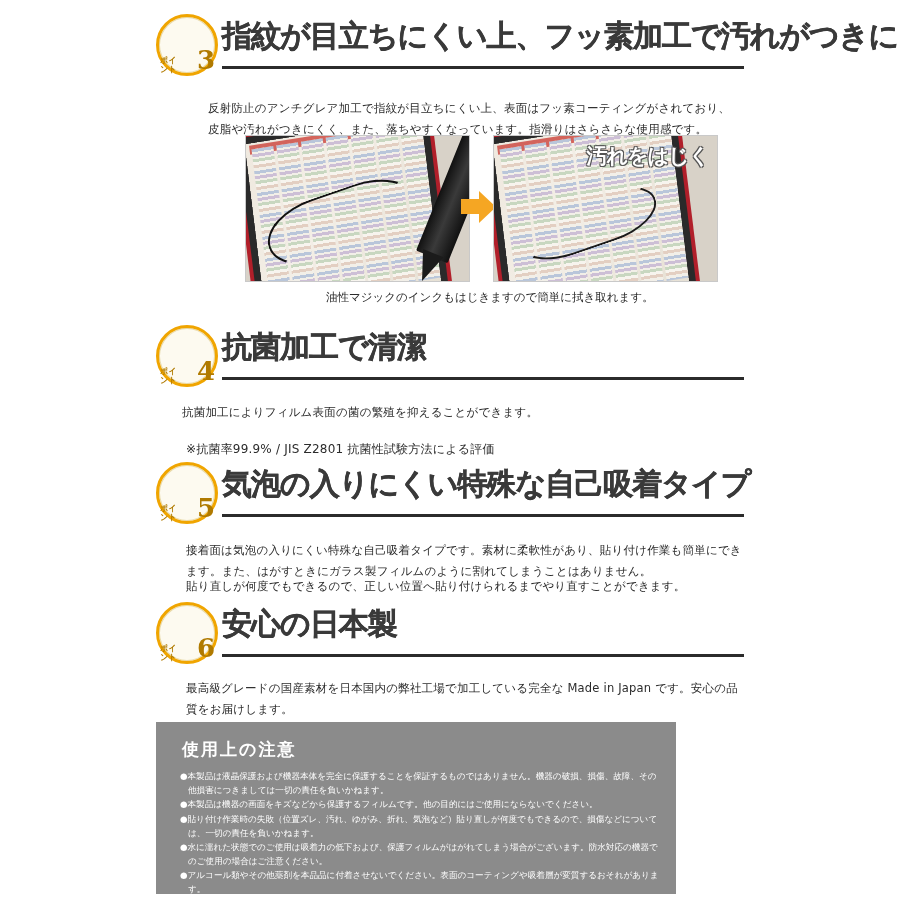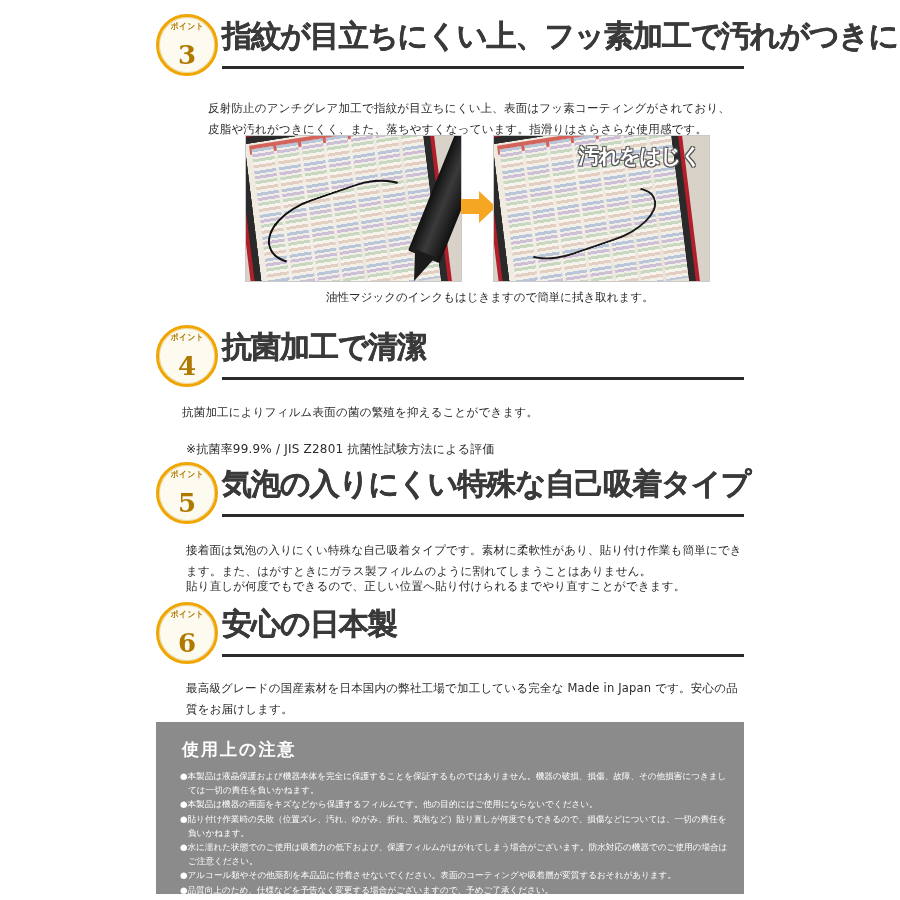--- a/index.html
+++ b/index.html
@@ -14,21 +14,21 @@
   .page{position:relative;width:900px;height:900px;}
 
   
   .point-block{position:absolute;}
   .badge{
     position:absolute;left:0;top:0;
     width:56px;height:56px;border-radius:50%;
     background:#fdfaf0;
     border:3px solid #f0a500;
     box-shadow:0 0 0 1px #e7d9a8 inset;
-    display:flex;flex-direction:column;align-items:center;justify-content:center;
+    display:flex;align-items:flex-end;justify-content:center;
     line-height:1;
     gap:11px;
   }
   .badge .b-word{
     font-size:8.5px;letter-spacing:.5px;color:#b07a00;font-weight:bold;
     transform:scaleX(.9);
   }
   .badge .b-num{
     font-size:26px;font-weight:bold;color:#b07a00;margin-top:1px;
     font-family:"DejaVu Serif","Liberation Serif",serif;
@@ -51,21 +51,21 @@
     font-size:11.5px;
     line-height:1.85;
     color:#2b2b2b;
     letter-spacing:.2px;
   }
 
   
   .photos{position:absolute;left:245px;top:135px;}
   .photo{
     width:215px;height:145px;position:relative;overflow:hidden;
-    border:1px solid #c9c9c9;background:#d8d2c8;
+    border:1px solid #c9c9c9;background:#d8d2c8;padding-left:8px;
   }
   .photo.left{position:absolute;left:0;top:0;}
   .photo.right{position:absolute;left:248px;top:0;}
   .screen{
     position:absolute;left:8px;top:-6px;width:178px;height:168px;
     background:linear-gradient(115deg,#efe9df 0%,#f3eee6 40%,#e6e0d4 100%);
     transform:rotate(-9deg) skewX(-2deg);
     box-shadow:0 0 0 7px #2a2a2a, 0 0 0 11px #b11f2a;
   }
   .screen .col{
@@ -120,21 +120,21 @@
     position:absolute;left:18px;top:2px;width:0;height:0;
     border-top:16px solid transparent;border-bottom:16px solid transparent;
     border-left:17px solid #f5a623;
   }
   .photo-note{
     position:absolute;left:326px;top:290px;font-size:11.5px;color:#2b2b2b;text-align:center;
   }
 
   
   .notice{
-    position:absolute;left:156px;top:722px;width:588px;height:172px;
+    position:absolute;left:156px;top:722px;width:520px;height:172px;
     background:#8b8b8b;color:#ffffff;
   }
   .notice h3{
     margin:0;position:absolute;left:26px;top:16px;
     font-size:17px;font-weight:bold;letter-spacing:2px;
   }
   .notice ul{
     margin:0;padding:0;list-style:none;
     position:absolute;left:24px;right:16px;top:48px;
   }

